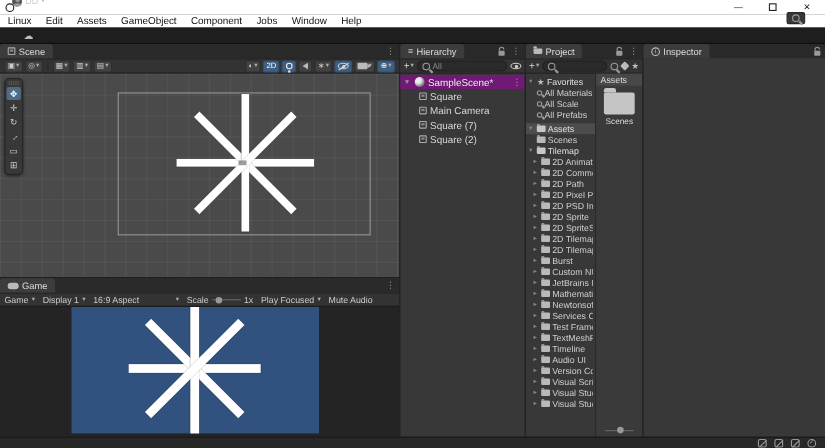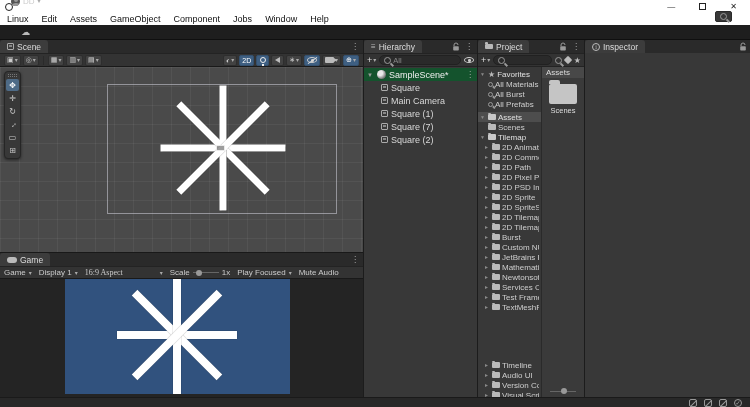--- a/index.html
+++ b/index.html
@@ -103,21 +103,21 @@
   .slider { display:flex; align-items:center; gap:3px; }
   .slider .track { position:relative; width:26px; height:1px; background:#666; }
   .slider .thumb { position:absolute; left:3px; top:-2.5px; width:6px; height:6px; border-radius:50%; background:#999; }
   #game-viewport { position:relative; width:100%; height:118px; background:#242424; overflow:hidden; }
   .game-render { position:absolute; left:65px; top:0; width:225px; height:115px; overflow:hidden; }
 
   
   #hierarchy-panel { left:363px; top:40px; width:114px; height:357px; }
   .tree { padding-top:1px; }
   .hrow { height:13px; display:flex; align-items:center; gap:3px; padding:0 3px; font-size:9px; color:#d8d8d8; }
-  .hrow.scene-row { background:#14532d; color:#eee; }
+  .hrow.scene-row { background:#701a75; color:#eee; }
   .hrow .tri { font-size:6px; color:#999; width:7px; flex:0 0 auto; }
   .hrow.child { padding-left:17px; }
   .hrow .grow { flex:1; }
 
   
   #project-panel { left:477px; top:40px; width:107px; height:357px; display:flex; flex-direction:column; }
   .proj-body { flex:1; display:flex; min-height:0; }
   .proj-tree { width:63px; overflow:hidden; padding-top:2px; }
   .prow { height:10px; display:flex; align-items:center; gap:2px; padding:0 2px; font-size:8px; color:#cfcfcf; white-space:nowrap; overflow:hidden; }
   .prow .tri { font-size:5px; color:#888; width:6px; flex:0 0 auto; }
@@ -327,21 +327,21 @@
     </div>
     <div class="game-toolbar">
       <div class="gdrop">
           <span>Game</span>
           <span class="caret">▾</span>
         </div>
       <div class="gdrop">
           <span>Display 1</span>
           <span class="caret">▾</span>
         </div>
-      <div class="gdrop" style="min-width:78px; justify-content:space-between;font-family:Liberation Serif, serif;">
+      <div class="gdrop" style="min-width:78px; justify-content:space-between;">
           <span>16:9 Aspect</span>
           <span class="caret">▾</span>
         </div>
       <div class="slider">
         <span>Scale</span>
         <span class="track">
             <span class="thumb"></span>
           </span>
         <span>1x</span>
       </div>
@@ -401,24 +401,20 @@
       <div class="hrow child">
         <span class="cube"></span>
         <span>Square</span>
       </div>
         <div class="hrow child">
         <span class="cube"></span>
         <span>Main Camera</span>
       </div>
         <div class="hrow child">
         <span class="cube"></span>
-        <span>Square (1)</span>
-      </div>
-        <div class="hrow child">
-        <span class="cube"></span>
         <span>Square (7)</span>
       </div>
         <div class="hrow child">
         <span class="cube"></span>
         <span>Square (2)</span>
       </div>
     </div>
   </div>
 
   <div class="panel" id="project-panel">
@@ -453,21 +449,21 @@
           <span class="tri">▼</span>
           <span class="star">★</span>
           <span class="lbl">Favorites</span>
         </div>
         <div class="prow indent1">
           <span class="mag sm"></span>
           <span class="lbl">All Materials</span>
         </div>
           <div class="prow indent1">
           <span class="mag sm"></span>
-          <span class="lbl">All Burst</span>
+          <span class="lbl">All Scale</span>
         </div>
           <div class="prow indent1">
           <span class="mag sm"></span>
           <span class="lbl">All Prefabs</span>
         </div>
         <div class="prow hdr selected" style="margin-top:3px;">
           <span class="tri">▼</span>
           <span class="folder sm open"></span>
           <span class="lbl">Assets</span>
         </div>
@@ -558,21 +554,21 @@
           <div class="prow indent1" style="padding-left:6px;">
           <span class="tri">►</span>
           <span class="folder sm"></span>
           <span class="lbl">Test Framework</span>
         </div>
           <div class="prow indent1" style="padding-left:6px;">
           <span class="tri">►</span>
           <span class="folder sm"></span>
           <span class="lbl">TextMeshPro</span>
         </div>
-          <div class="prow indent1" style="padding-left:6px;margin-top:48px;">
+          <div class="prow indent1" style="padding-left:6px;">
           <span class="tri">►</span>
           <span class="folder sm"></span>
           <span class="lbl">Timeline</span>
         </div>
           <div class="prow indent1" style="padding-left:6px;">
           <span class="tri">►</span>
           <span class="folder sm"></span>
           <span class="lbl">Audio UI</span>
         </div>
           <div class="prow indent1" style="padding-left:6px;">

